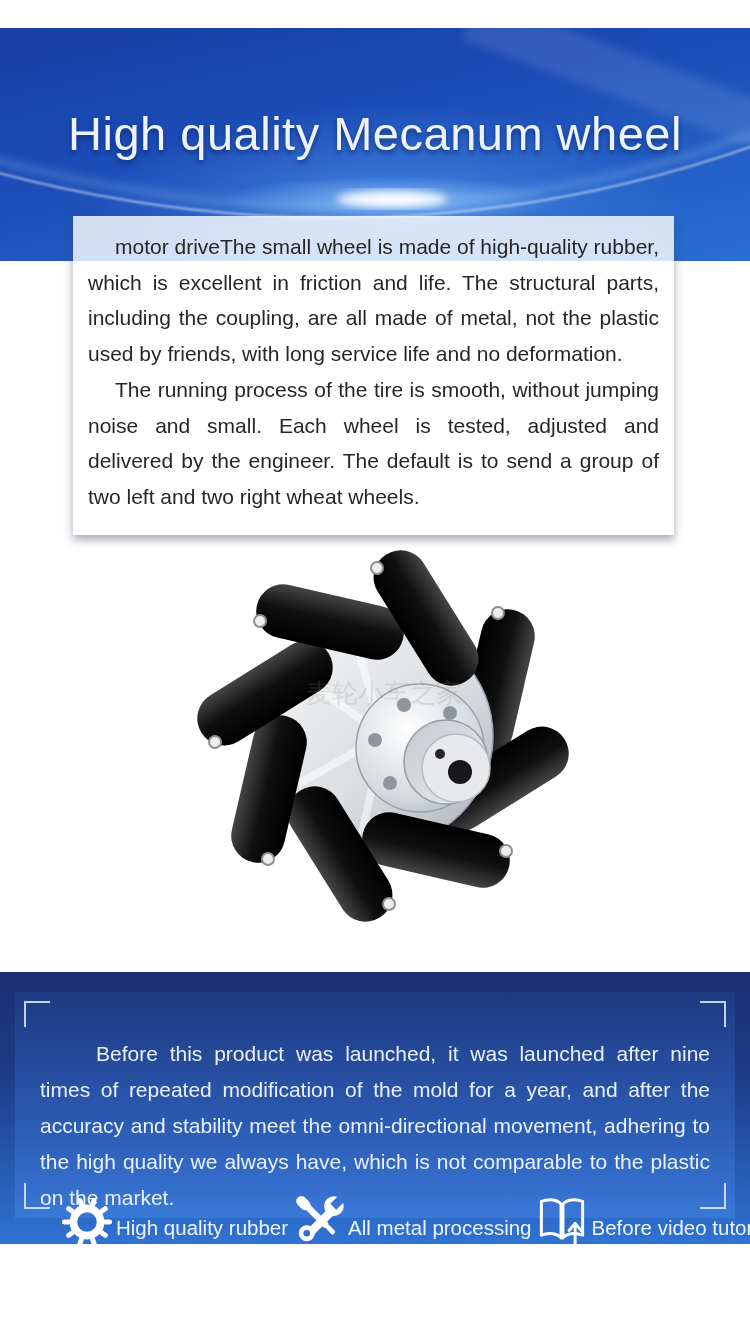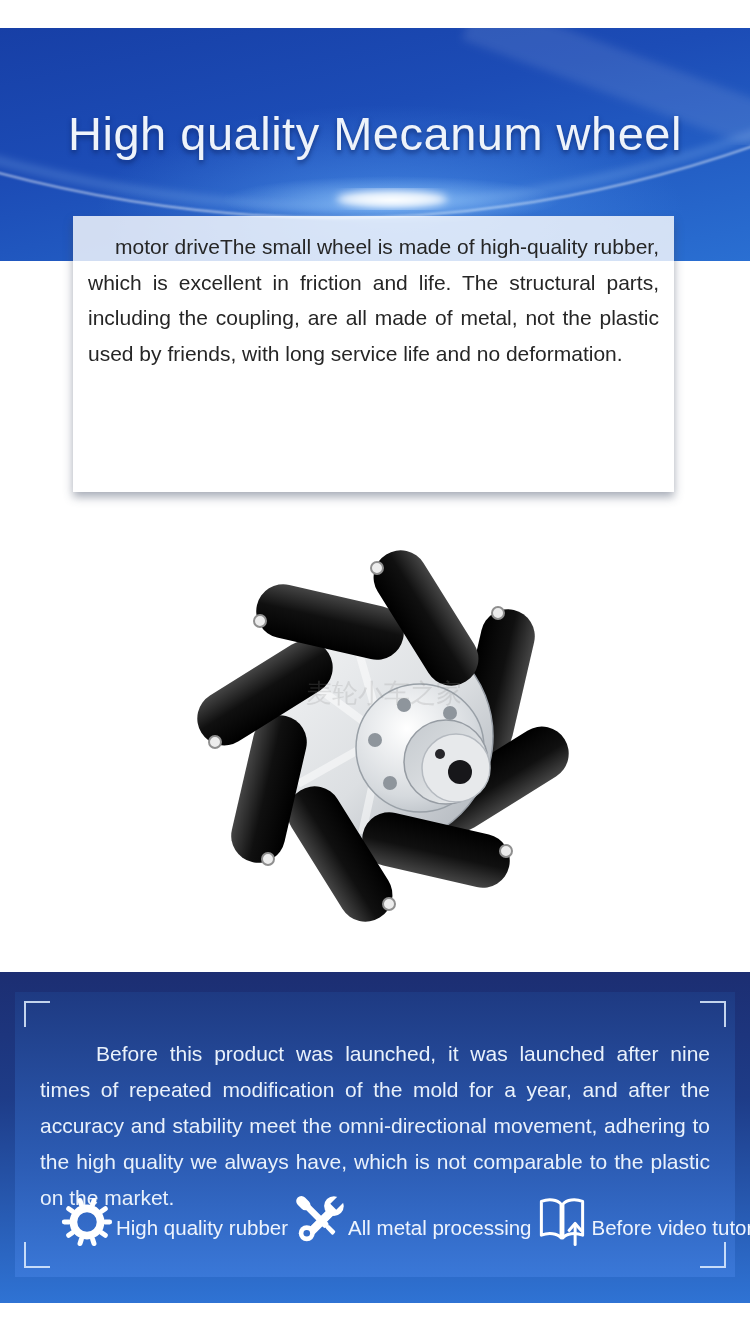--- a/index.html
+++ b/index.html
@@ -34,21 +34,21 @@
   .intro-card p{
     margin:0;color:#262626;font-size:21px;line-height:35.7px;
     text-align:justify;text-indent:27px;
   }
 
   
   .wheel-wrap{position:absolute;top:528px;left:186px;width:398px;height:398px;}
 
   
   .quality{
-    position:absolute;top:954px;left:0;width:750px;height:331px;
+    position:absolute;top:954px;left:0;width:750px;height:272px;
     background:linear-gradient(180deg,#1c2e72 0%, #1e3c88 38%, #2f73d4 100%);
   }
   .panel{
     position:absolute;top:20px;left:15px;right:15px;bottom:26px;
     background:linear-gradient(180deg,#1e3a82 0%, #2c5cb4 60%, #3a78d8 100%);
   }
   .bracket{position:absolute;width:24px;height:24px;}
   .bracket.tl{top:9px;left:9px;border-top:2px solid rgba(225,238,255,.85);border-left:2px solid rgba(225,238,255,.85);}
   .bracket.tr{top:9px;right:9px;border-top:2px solid rgba(225,238,255,.85);border-right:2px solid rgba(225,238,255,.85);}
   .bracket.bl{bottom:9px;left:9px;border-bottom:2px solid rgba(225,238,255,.85);border-left:2px solid rgba(225,238,255,.85);}
@@ -90,20 +90,21 @@
       <path d="M-20 140 Q 385 252 770 112" stroke="rgba(255,255,255,0.6)" stroke-width="2" fill="none" filter="url(#soft1)"></path>
       <ellipse cx="392" cy="172" rx="170" ry="24" fill="url(#glowG)"></ellipse>
       <ellipse cx="392" cy="171" rx="55" ry="9" fill="rgba(255,255,255,0.85)" filter="url(#soft2)"></ellipse>
       <path d="M470 -10 L780 105" stroke="rgba(255,255,255,0.10)" stroke-width="46" filter="url(#soft2)"></path>
     </svg>
     <h1>High quality Mecanum wheel</h1>
   </section>
 
   <section class="intro-card">
     <p>motor driveThe small wheel is made of high-quality rubber, which is excellent in friction and life. The structural parts, including the coupling, are all made of metal, not the plastic used by friends, with long service life and no deformation.</p>
+    <p>The running process of the tire is smooth, without jumping noise and small. Each wheel is tested, adjusted and delivered by the engineer. The default is to send a group of two left and two right wheat wheels.</p>
   </section>
 
   <div class="wheel-wrap">
     <svg width="398" height="398" viewBox="0 0 398 398">
       <defs>
         <linearGradient id="rollG" x1="0" y1="0" x2="0" y2="1">
           <stop offset="0%" stop-color="#454545"></stop>
           <stop offset="45%" stop-color="#101010"></stop>
           <stop offset="100%" stop-color="#000000"></stop>
         </linearGradient>

